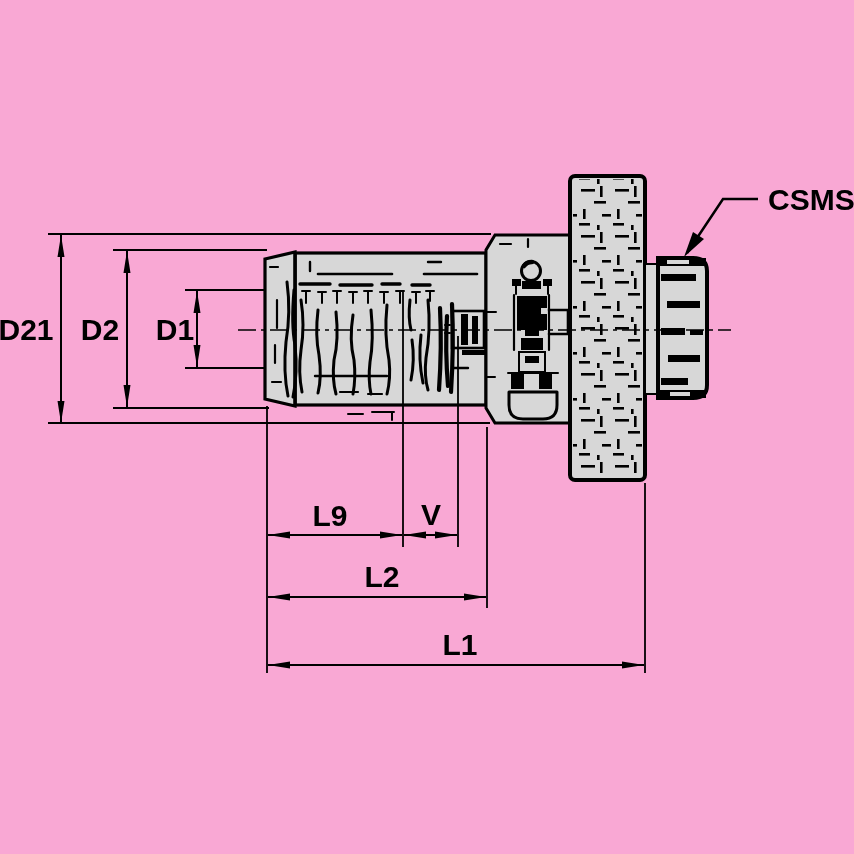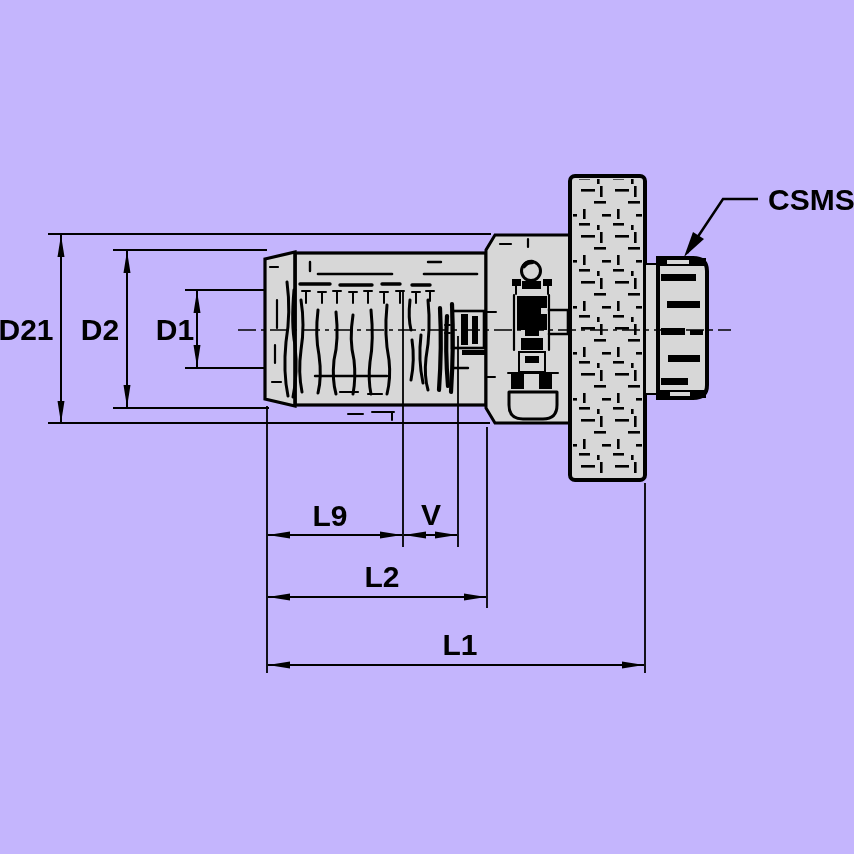--- a/index.html
+++ b/index.html
@@ -1,17 +1,17 @@
 <!DOCTYPE html>
 <html><head>
 <meta charset="utf-8">
 <style>
   html,body{margin:0;padding:0;background:#ffffff;}
   .frame{
-    width:854px;height:854px;position:relative;background:#c4b5fd;
+    width:854px;height:854px;position:relative;background:#f9a8d4;
     font-family:"Liberation Sans", sans-serif;overflow:hidden;
   }
   svg{display:block;}
   .dim-label{
     font-family:"Liberation Sans", sans-serif;
     font-weight:bold;font-size:30px;fill:#000000;
   }
   .outline{stroke:#000000;fill:#d7d7d7;}
 </style>
 </head>

